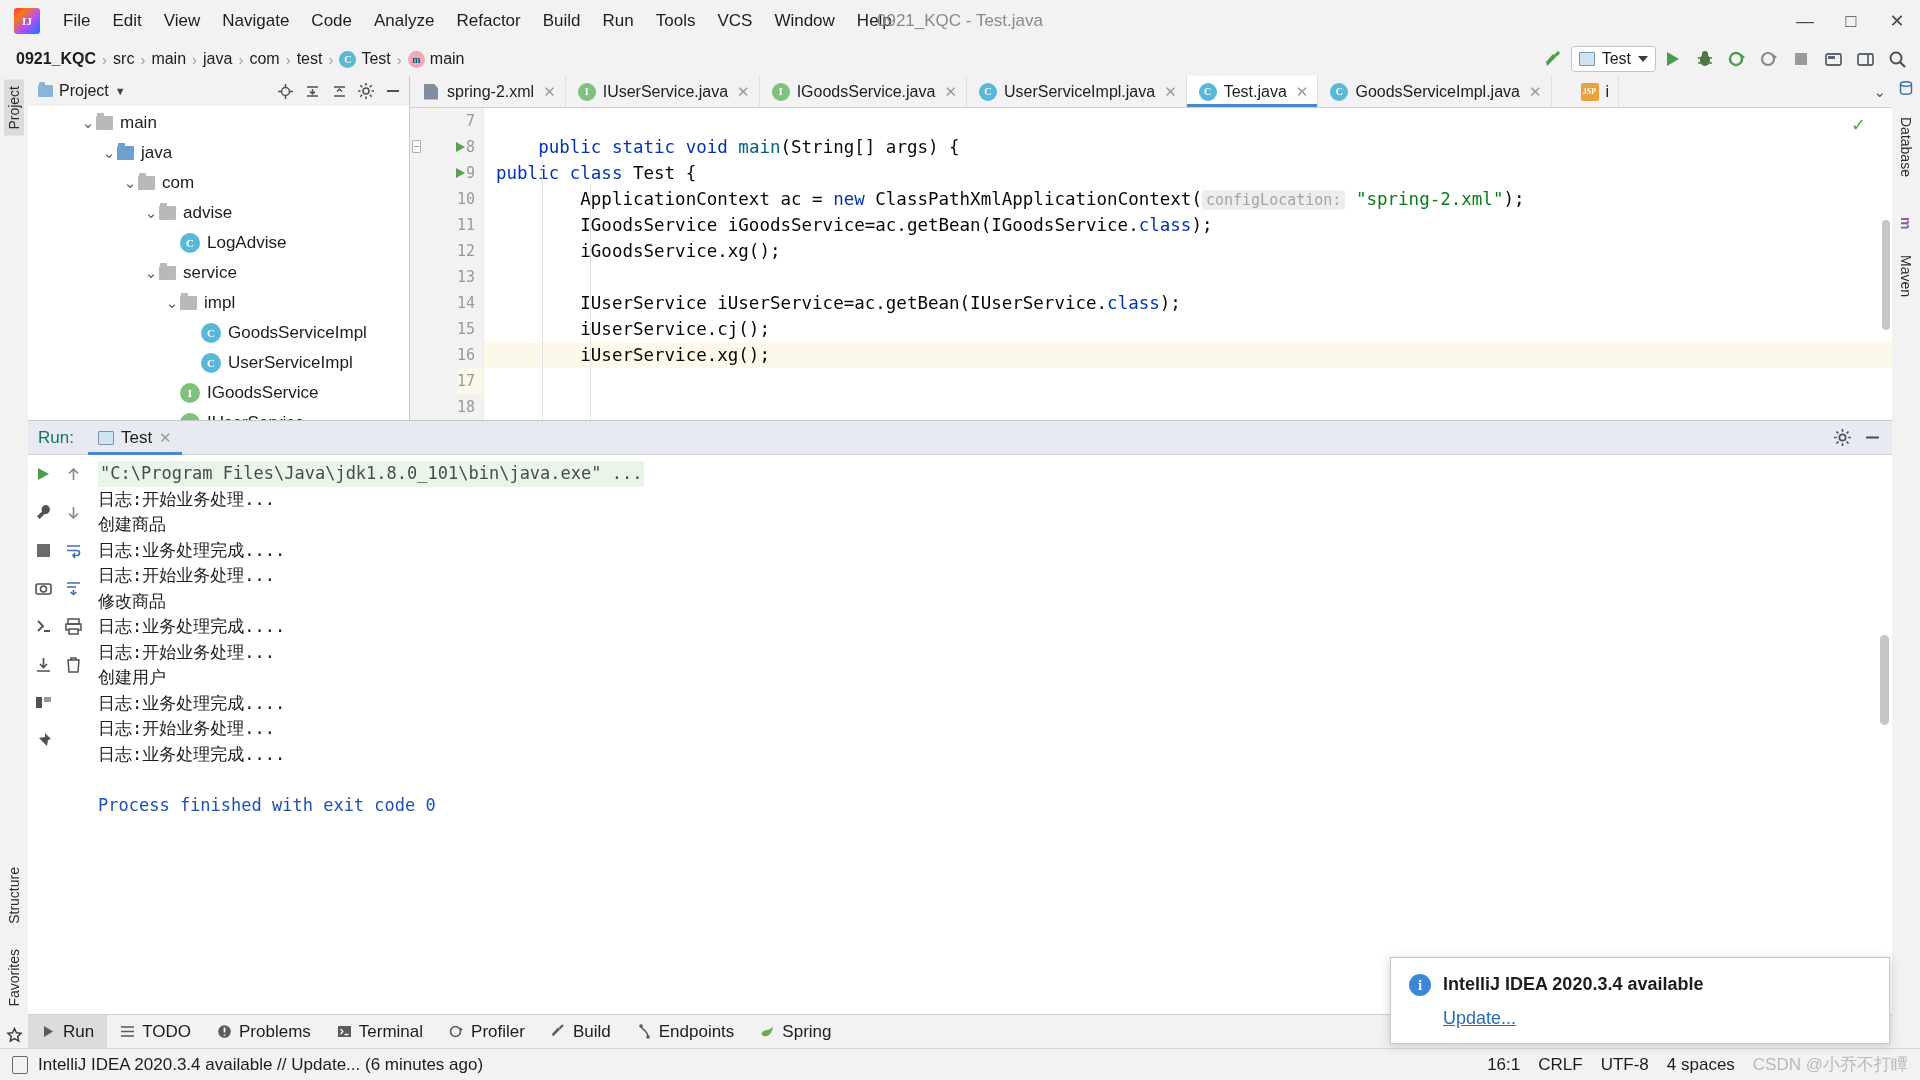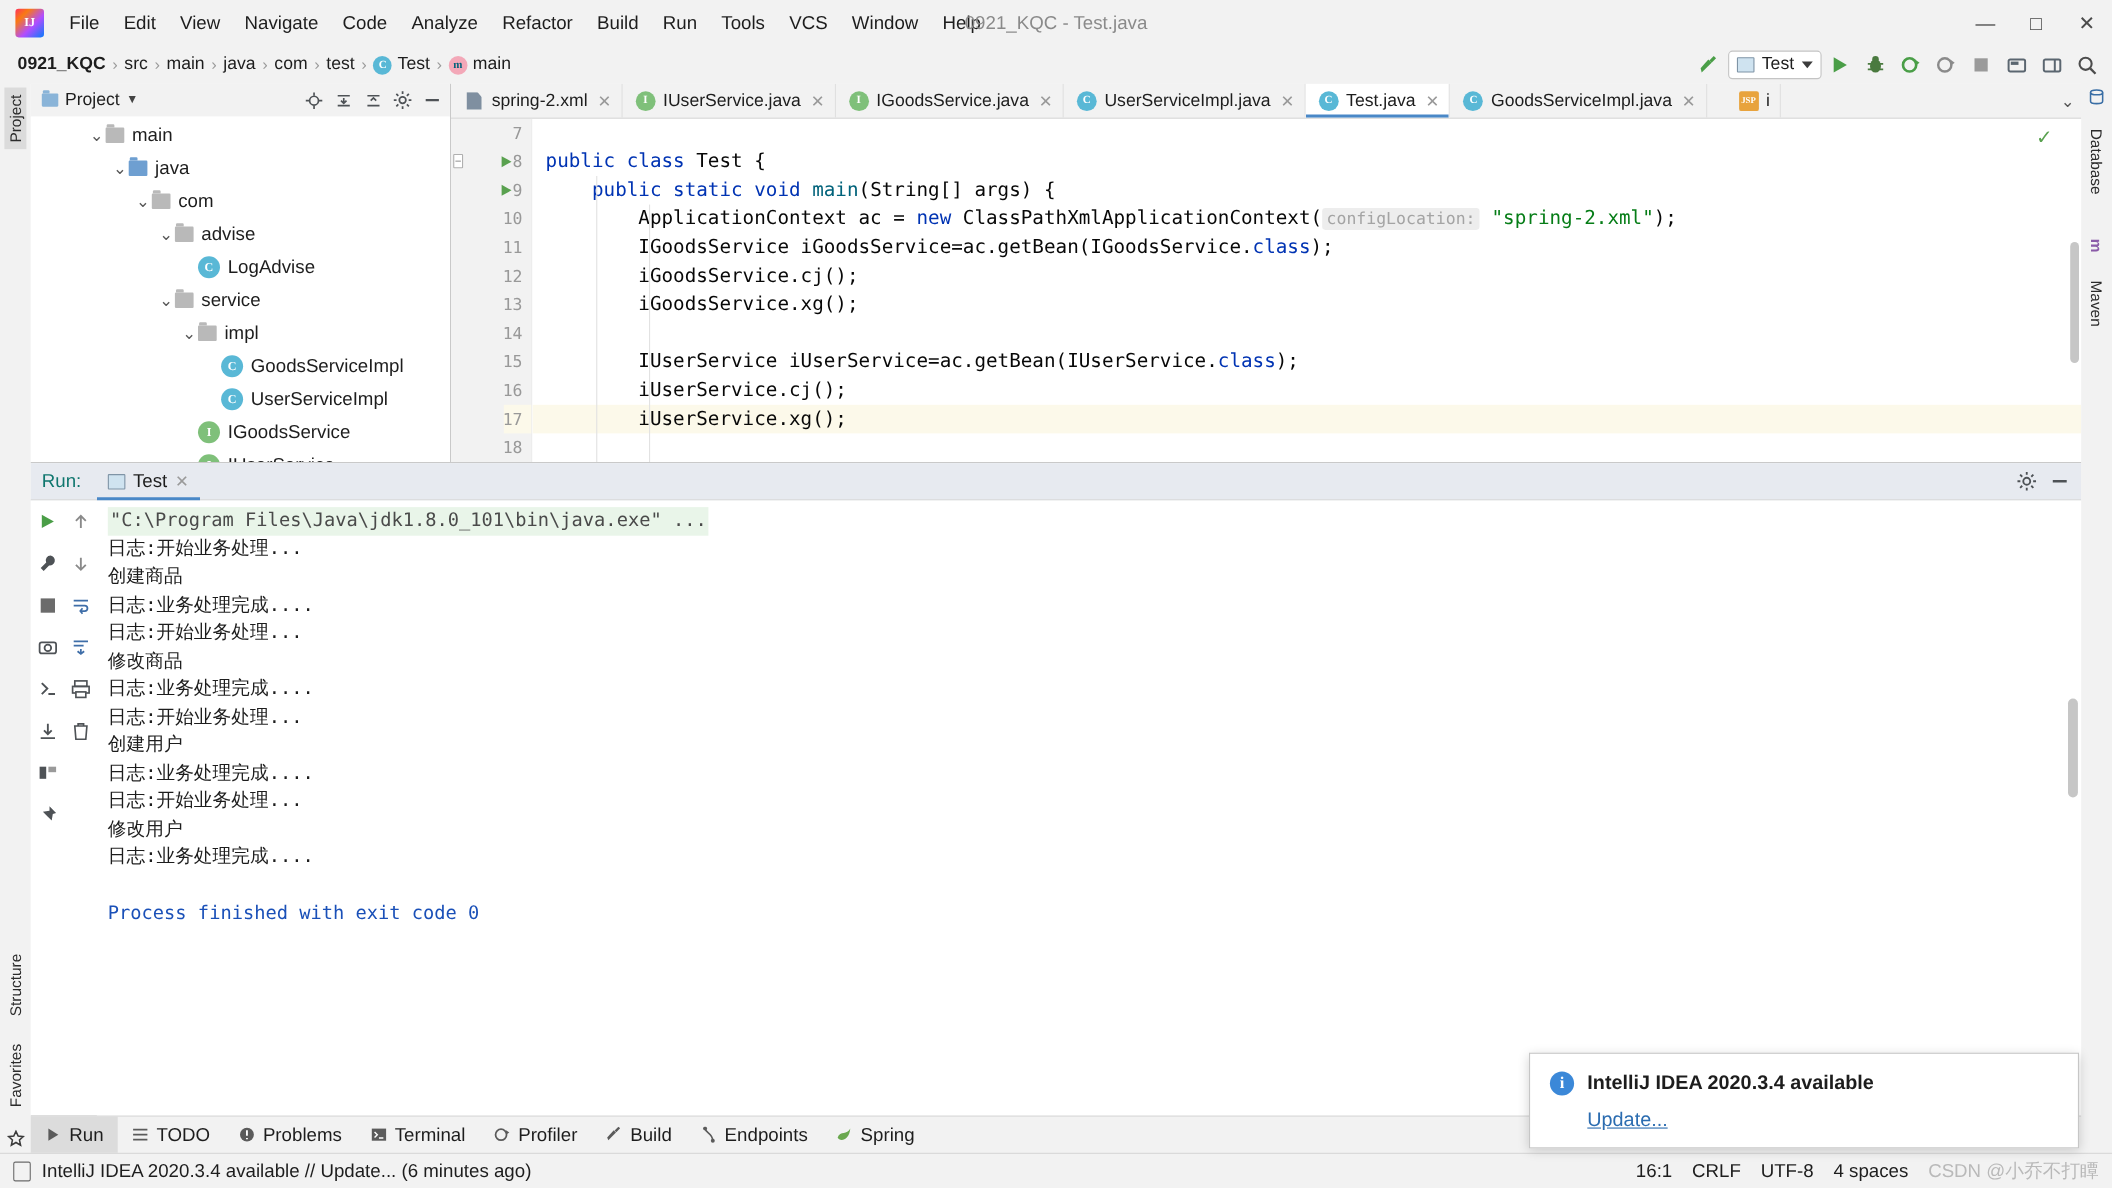--- a/index.html
+++ b/index.html
@@ -458,25 +458,24 @@
                 <div class="gline">14</div>
                 <div class="gline">15</div>
                 <div class="gline">16</div>
                 <div class="gline hl">17</div>
                 <div class="gline">18</div>
               </div>
             <div class="code" id="code">
               <div class="indent-guide" style="left:58px; top:52px; height:260px;"></div>
               <div class="indent-guide" style="left:106px; top:78px; height:234px;"></div>
             <div class="cline">&nbsp;</div>
+                <div class="cline"><span>    </span><span class="kw">public static void</span><span class="meth"> main</span><span>(String[] args) {</span></div>
                 <div class="cline"><span class="kw">public class</span><span> Test {</span></div>
-                <div class="cline"><span>    </span><span class="kw">public static void</span><span class="meth"> main</span><span>(String[] args) {</span></div>
                 <div class="cline"><span>        ApplicationContext ac = </span><span class="kw">new</span><span> ClassPathXmlApplicationContext(</span><span class="hint">configLocation:</span><span class="str"> "spring-2.xml"</span><span>);</span></div>
                 <div class="cline"><span>        IGoodsService iGoodsService=ac.getBean(IGoodsService.</span><span class="kw">class</span><span>);</span></div>
-                <div class="cline"><span>        iGoodsService.cj();</span></div>
                 <div class="cline"><span>        iGoodsService.xg();</span></div>
                 <div class="cline">&nbsp;</div>
                 <div class="cline"><span>        IUserService iUserService=ac.getBean(IUserService.</span><span class="kw">class</span><span>);</span></div>
                 <div class="cline"><span>        iUserService.cj();</span></div>
                 <div class="cline hl"><span>        iUserService.xg();</span></div>
                 <div class="cline">&nbsp;</div>
               </div>
             <div class="fold-rail">
               <div class="fold-mark" style="top:32px;"></div>
             </div>
@@ -591,21 +590,20 @@
               <div class="oline">日志:开始业务处理...</div>
               <div class="oline">创建商品</div>
               <div class="oline">日志:业务处理完成....</div>
               <div class="oline">日志:开始业务处理...</div>
               <div class="oline">修改商品</div>
               <div class="oline">日志:业务处理完成....</div>
               <div class="oline">日志:开始业务处理...</div>
               <div class="oline">创建用户</div>
               <div class="oline">日志:业务处理完成....</div>
               <div class="oline">日志:开始业务处理...</div>
-              <div class="oline">修改用户</div>
               <div class="oline">日志:业务处理完成....</div>
               <div class="oline"> </div>
               <div class="oline fin">Process finished with exit code 0</div>
             </div>
         </div>
 
         <div class="balloon">
           <div class="balloon-row">
             <span class="info-i">i</span>
             <span class="balloon-title">IntelliJ IDEA 2020.3.4 available</span>

